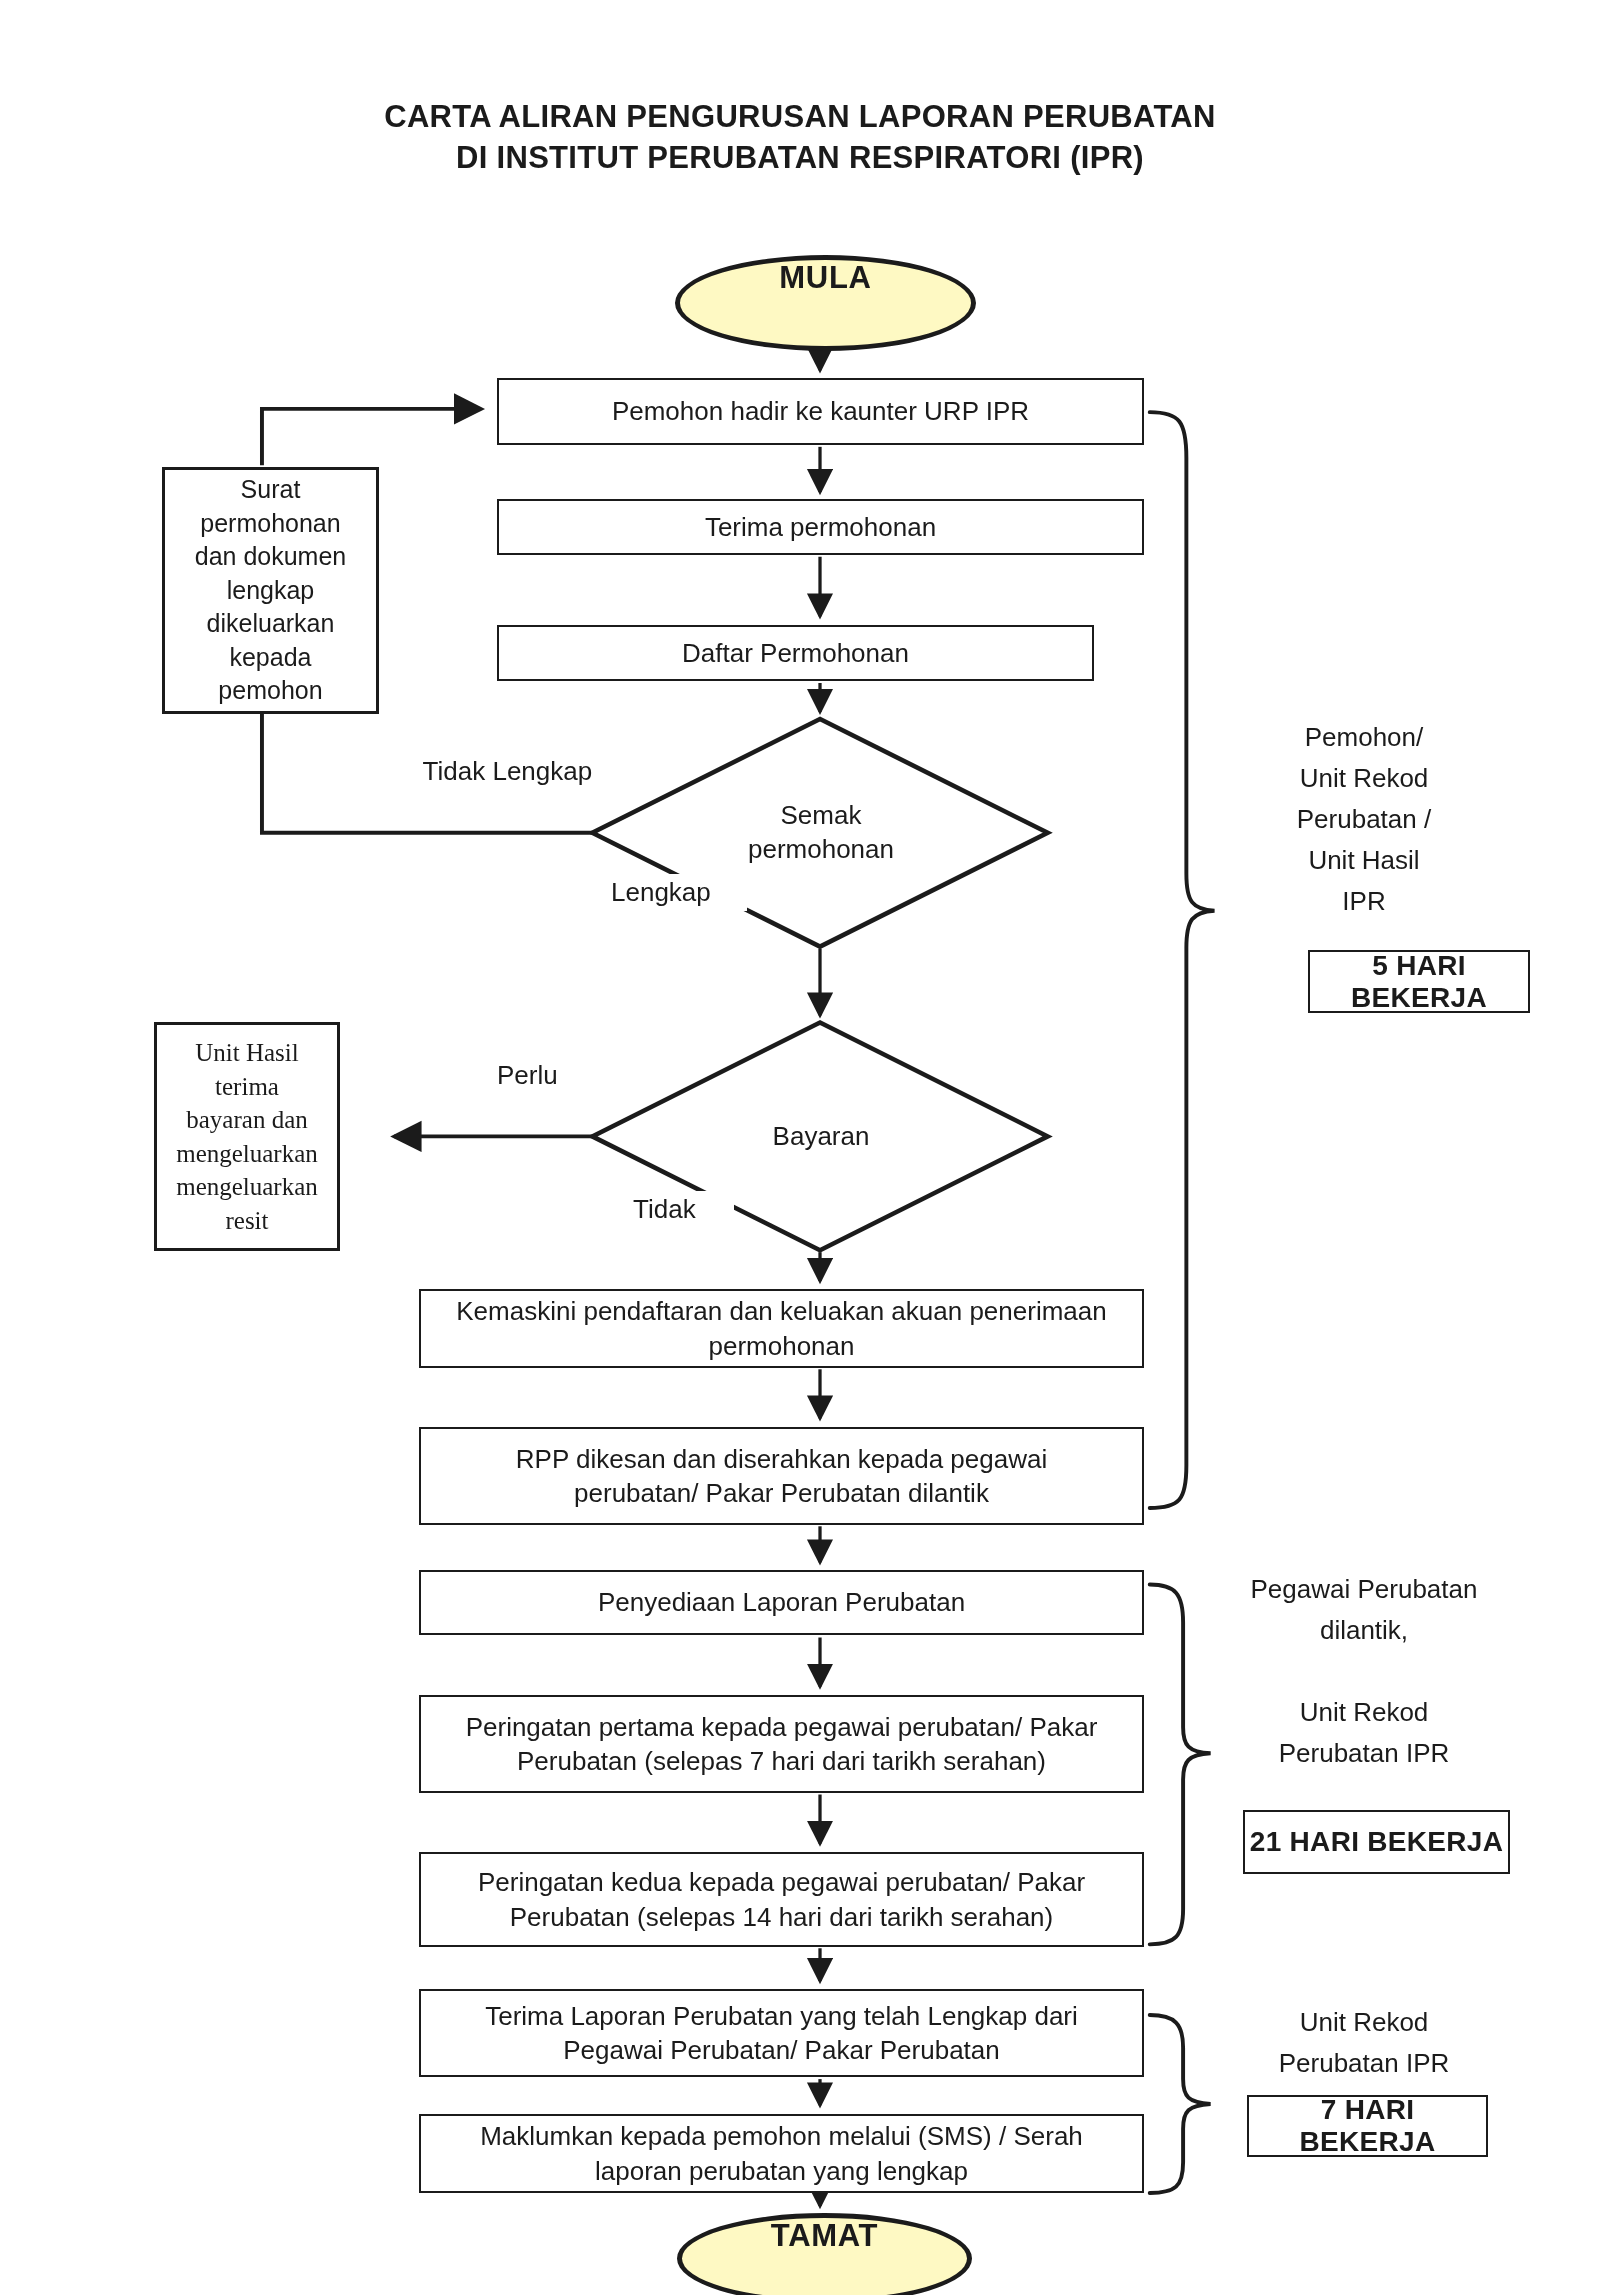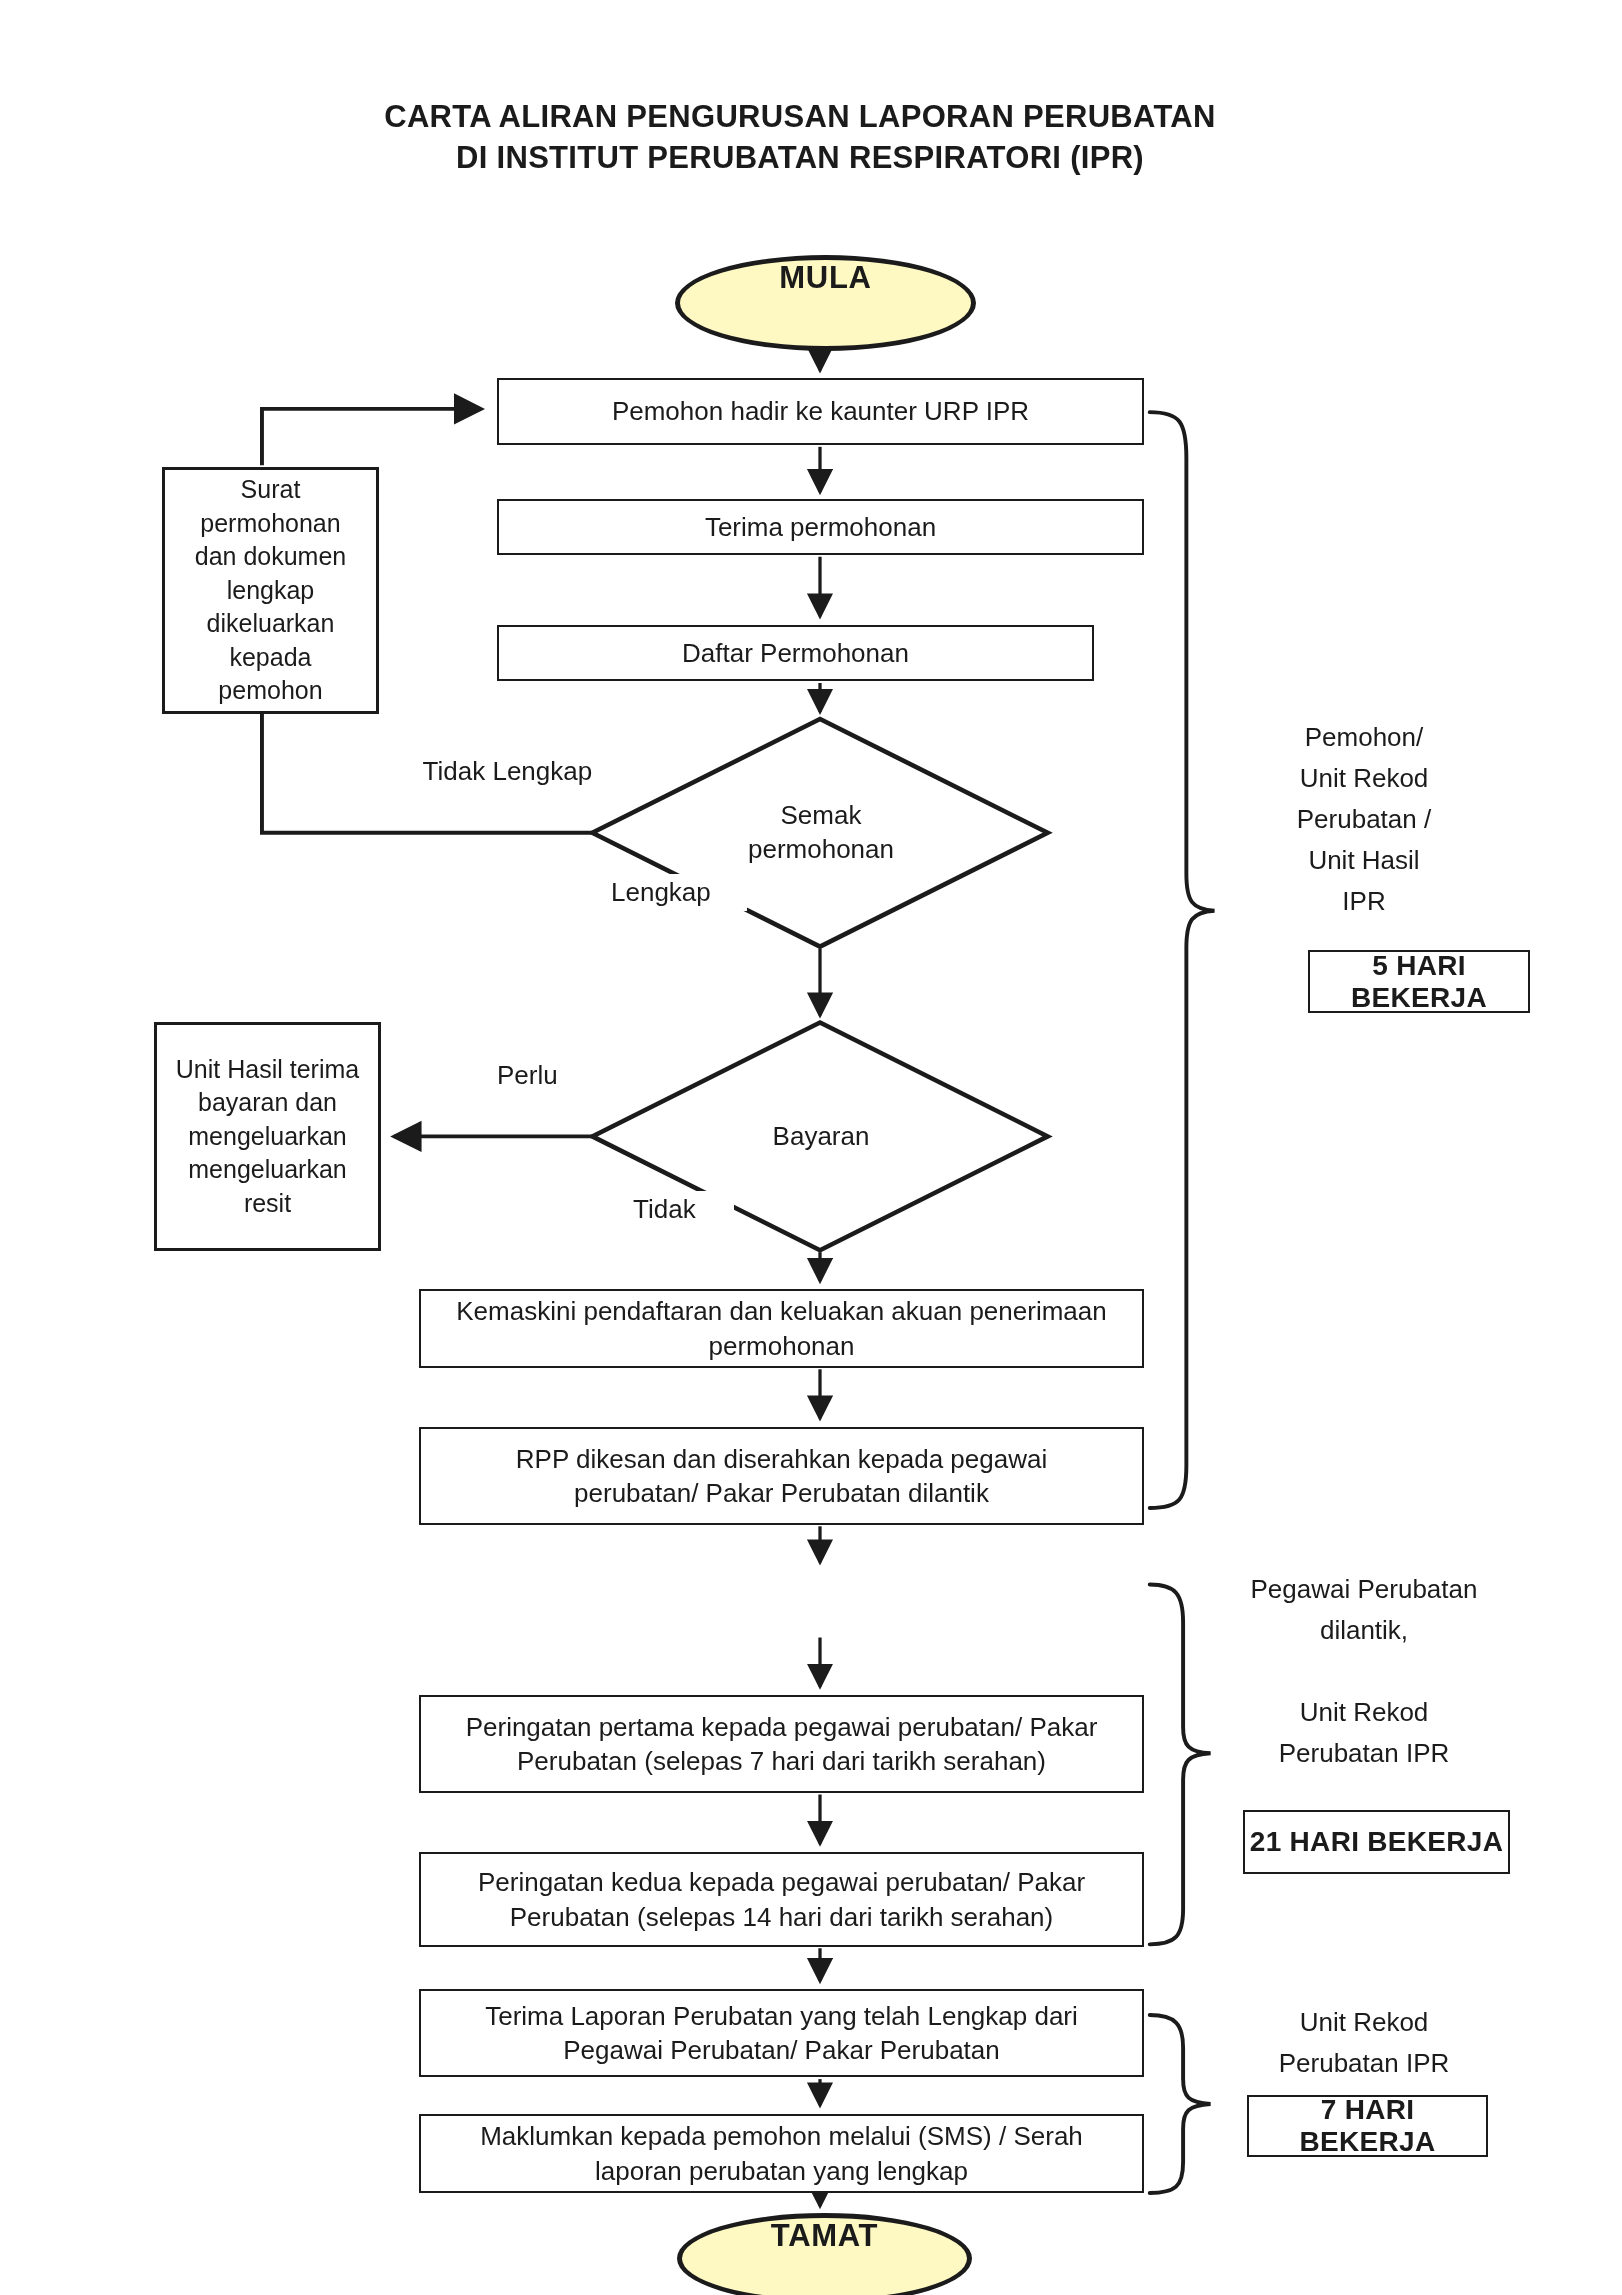--- a/index.html
+++ b/index.html
@@ -122,38 +122,41 @@
   <div class="abs sidebox" style="left:162px;top:467px;width:217px;height:247px;">
     <span class="prewrap">Surat
 permohonan
 dan dokumen
 lengkap
 dikeluarkan
 kepada
 pemohon</span>
   </div>
 
-  <div class="abs sidebox" style="left:154px;top:1022px;width:227px;height:229px;">
+  <div class="abs sidebox" style="left:154px;top:1022px;width:186px;height:229px;font-family:Liberation Serif, serif;">
     <span class="prewrap">Unit Hasil terima
 bayaran dan
 mengeluarkan
 mengeluarkan
 resit</span>
   </div>
 
   <div class="abs flowbox" style="left:419px;top:1289px;width:725px;height:79px;">
     <span class="prewrap">Kemaskini pendaftaran dan keluakan akuan penerimaan
 permohonan</span>
   </div>
 
   <div class="abs flowbox" style="left:419px;top:1427px;width:725px;height:98px;">
     <span class="prewrap">RPP dikesan dan diserahkan kepada pegawai
 perubatan/ Pakar Perubatan dilantik</span>
   </div>
 
+  <div class="abs flowbox" style="left:419px;top:1570px;width:725px;height:65px;">
+    <span class="prewrap">Penyediaan Laporan Perubatan</span>
+  </div>
 
   <div class="abs flowbox" style="left:419px;top:1695px;width:725px;height:98px;">
     <span class="prewrap">Peringatan pertama kepada pegawai perubatan/ Pakar
 Perubatan (selepas 7 hari dari tarikh serahan)</span>
   </div>
 
   <div class="abs flowbox" style="left:419px;top:1852px;width:725px;height:95px;">
     <span class="prewrap">Peringatan kedua kepada pegawai perubatan/ Pakar
 Perubatan (selepas 14 hari dari tarikh serahan)</span>
   </div>

